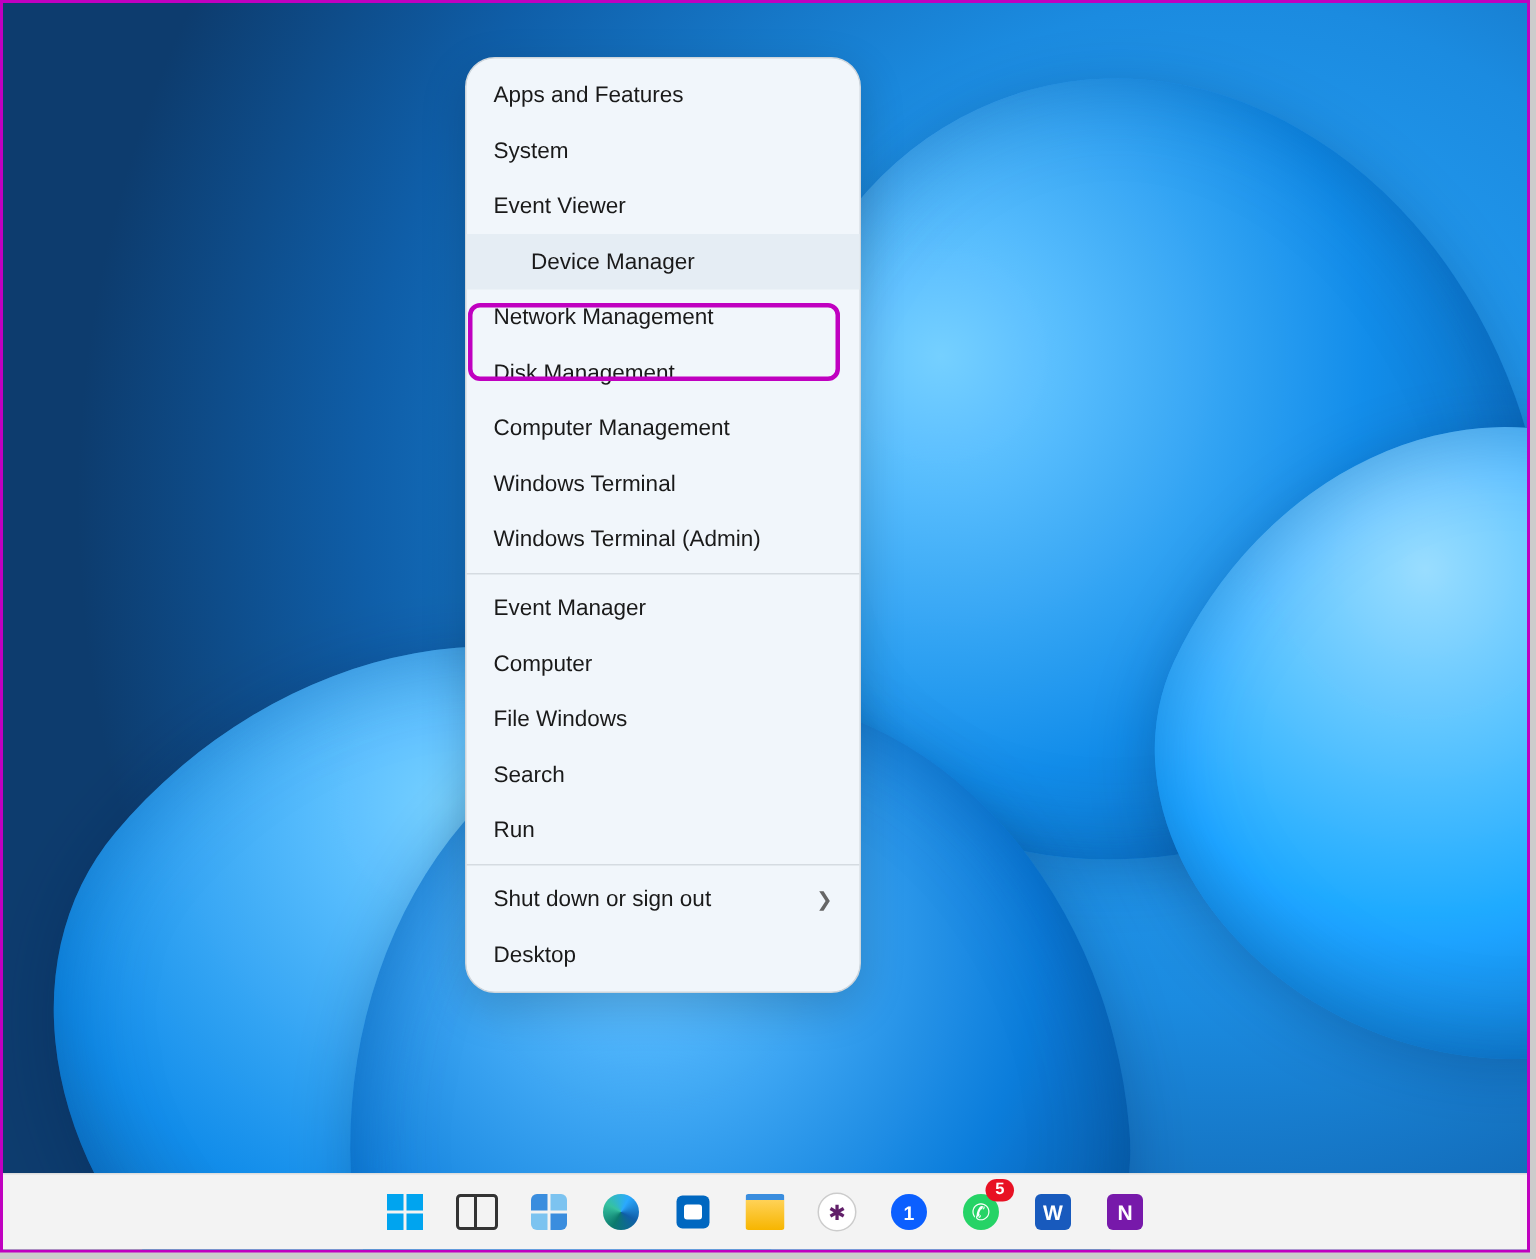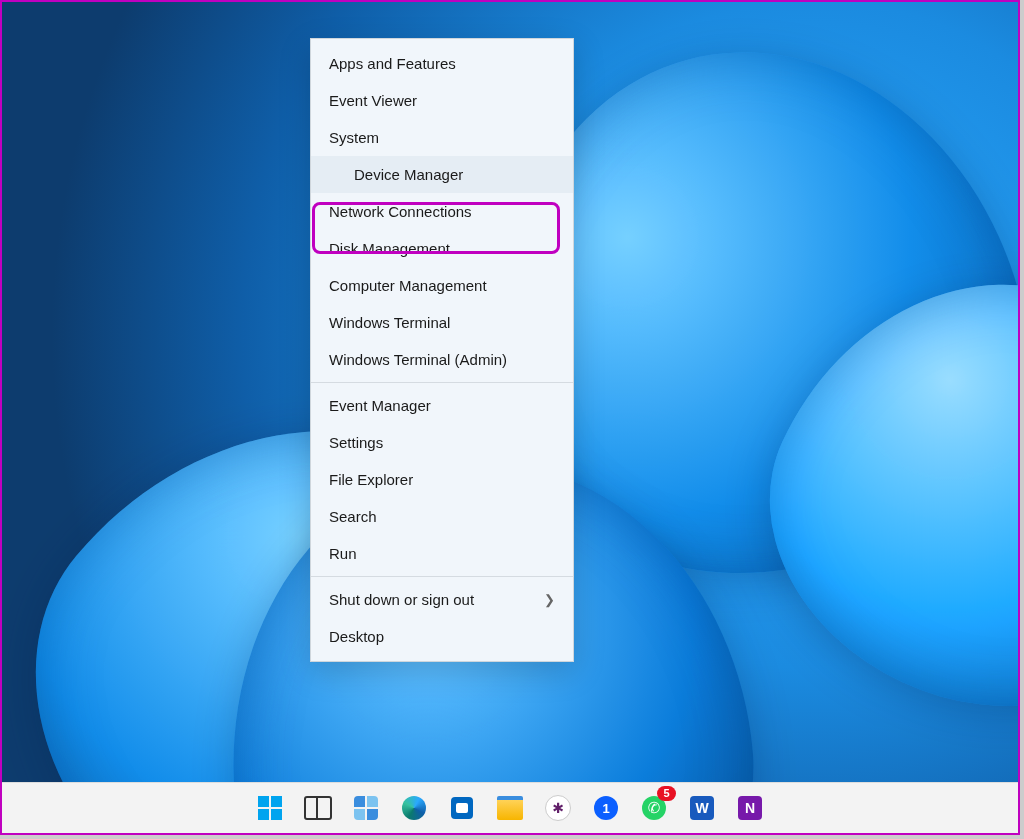--- a/index.html
+++ b/index.html
@@ -71,21 +71,21 @@
     font-weight:600;
   }
   
   .ctxmenu{
     position:absolute;
     left:308px;
     top:36px;
     width:262px;
     background:#f1f6fb;
     border:1px solid #cfd6dc;
-    border-radius:0;
+    border-radius:20px;
     box-shadow:0 10px 30px rgba(0,0,0,.18);
     padding:6px 0;
   }
   .ctxmenu .mi{
     position:relative;
     padding:10px 18px 10px 18px;
     font-size:15px;
     color:#1a1a1a;
     display:flex;
     align-items:center;
@@ -188,52 +188,52 @@
     <div class="petal" style="left:690px;top:260px;width:420px;height:420px;transform:rotate(25deg);background:radial-gradient(circle at 30% 30%,#9edcff 0%,#2aa9ff 55%,#0d5aa0 100%);"></div>
     <div class="petal" style="left:-120px;top:360px;width:520px;height:520px;transform:rotate(40deg);background:radial-gradient(circle at 30% 30%,#7ccfff 0%,#1b8be0 55%,#0a3f74 100%);"></div>
     <div class="petal" style="left:250px;top:460px;width:520px;height:520px;transform:rotate(-5deg);background:radial-gradient(circle at 40% 30%,#6ec6ff 0%,#147bd1 55%,#0a3f74 100%);"></div>
   </div>
 
   <div class="ctxmenu" id="ctxmenu">
       <div class="mi">
         <span>Apps and Features</span>
       </div>
       <div class="mi">
+        <span>System</span>
+      </div>
+      <div class="mi">
         <span>Event Viewer</span>
-      </div>
-      <div class="mi">
-        <span>System</span>
       </div>
       <div class="mi hov">
         <span>Device Manager</span>
       </div>
       <div class="mi">
-        <span>Network Connections</span>
+        <span>Network Management</span>
       </div>
       <div class="mi">
         <span>Disk Management</span>
       </div>
       <div class="mi">
         <span>Computer Management</span>
       </div>
       <div class="mi">
         <span>Windows Terminal</span>
       </div>
       <div class="mi">
         <span>Windows Terminal (Admin)</span>
       </div>
       <div class="sep"></div>
       <div class="mi">
         <span>Event Manager</span>
       </div>
       <div class="mi">
-        <span>Settings</span>
-      </div>
-      <div class="mi">
-        <span>File Explorer</span>
+        <span>Computer</span>
+      </div>
+      <div class="mi">
+        <span>File Windows</span>
       </div>
       <div class="mi">
         <span>Search</span>
       </div>
       <div class="mi">
         <span>Run</span>
       </div>
       <div class="sep"></div>
       <div class="mi">
         <span>Shut down or sign out</span>

